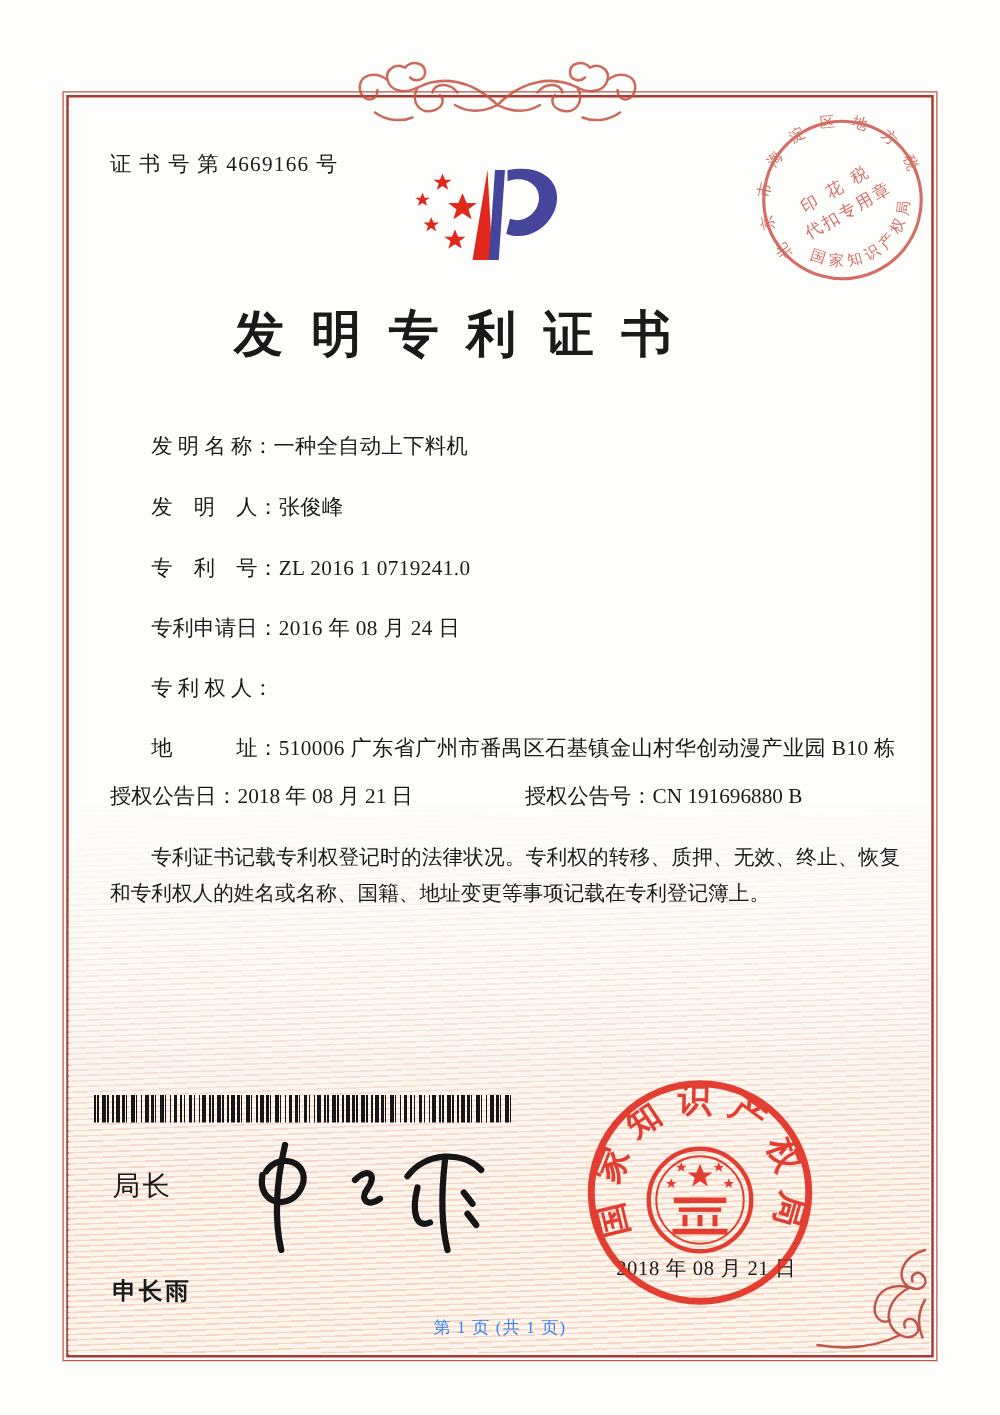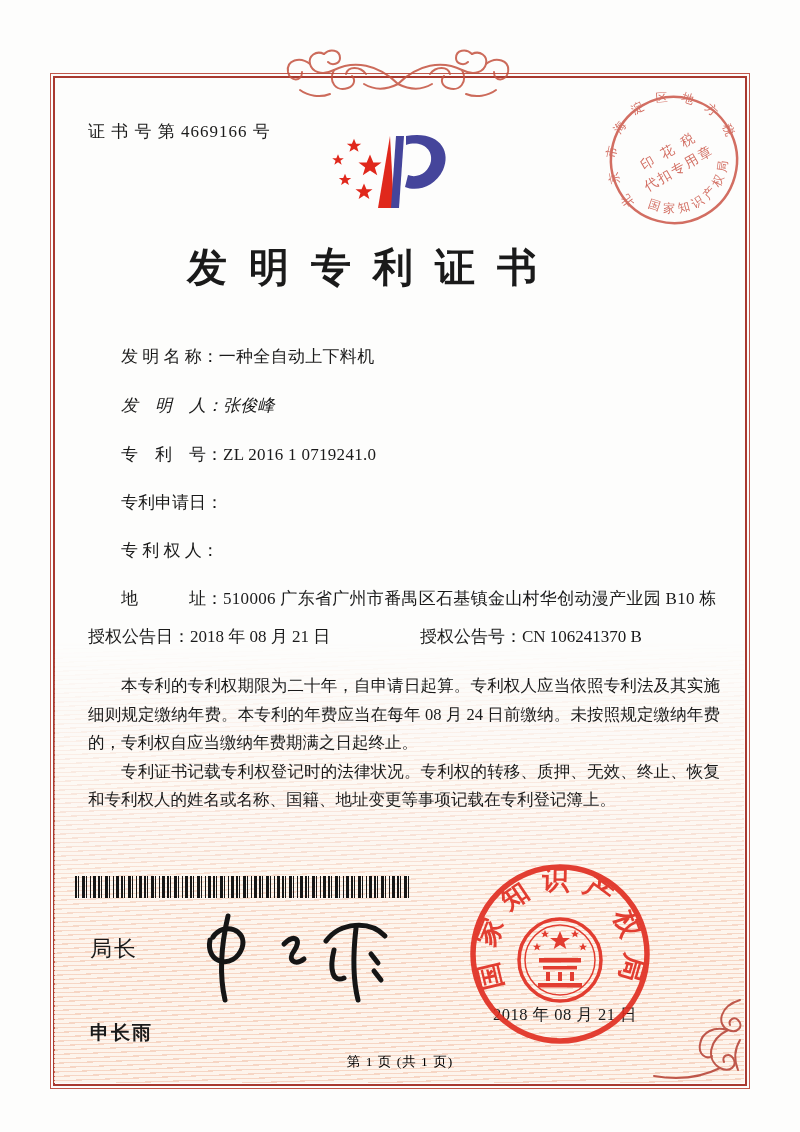--- a/index.html
+++ b/index.html
@@ -31,21 +31,21 @@
   .cert-no{position:absolute;left:88px;top:120px;font-size:17px;letter-spacing:1px;}
   .logo{position:absolute;left:328px;top:130px;}
   .title{
     position:absolute;left:0;top:240px;width:724px;text-align:center;
     font-size:40px;font-weight:600;letter-spacing:22px;text-indent:22px;
   }
   .fields{position:absolute;left:88px;top:344px;width:644px;font-size:17px;}
   .frow{position:absolute;left:0;display:flex;align-items:flex-start;line-height:26px;margin-left:33px;}
   .frow .lbl{white-space:pre;flex:0 0 auto;}
   .frow .val{max-width:500px;letter-spacing:.3px;}
-  .r0{top:0px;}.r1{top:49px;font-style:italic;}.r2{top:98px;align-items:center;}.r3{top:146px;justify-content:space-between;}.r4{top:194px;}.r5{top:242px;justify-content:space-between;}
+  .r0{top:0px;}.r1{top:49px;}.r2{top:98px;align-items:center;}.r3{top:146px;justify-content:space-between;}.r4{top:194px;}.r5{top:242px;justify-content:space-between;}
   .grant-row{position:absolute;left:0;top:280px;width:644px;line-height:26px;}
   .grant-row .pair2{position:absolute;left:332px;top:0;}
   .body-text{
     position:absolute;left:88px;top:672px;width:632px;
     font-size:16.5px;line-height:28.5px;text-align:justify;
   }
   .body-text p{margin:0;text-indent:2em;}
   
   .barcode{
     position:absolute;left:75px;top:876px;width:336px;height:22px;
@@ -64,21 +64,21 @@
   
   .seal{position:absolute;left:466px;top:860px;z-index:5;}
   .seal-date{
     position:absolute;left:470px;top:1004px;width:190px;z-index:4;
     font-size:16.5px;letter-spacing:.5px;text-align:center;
   }
   .tax-stamp{position:absolute;left:592px;top:78px;}
   
   .footer-page{
     position:absolute;left:0;top:1053px;width:800px;text-align:center;
-    font-size:13.5px;color:#000000;letter-spacing:1px;
+    font-size:13.5px;color:#3b82f6;letter-spacing:1px;
   }
   
   .dragon-ornament{position:absolute;left:270px;top:38px;}
   .corner-flourish{position:absolute;left:648px;top:996px;}
   svg{display:block;}
 </style>
 </head>
 <body>
 
 <div class="frame">
@@ -141,38 +141,38 @@
   <div class="frow r1">
     <span class="lbl">发　明　人：</span>
     <span class="val">张俊峰</span>
   </div>
   <div class="frow r2">
     <span class="lbl">专　利　号：</span>
     <span class="val">ZL 2016 1 0719241.0</span>
   </div>
   <div class="frow r3">
     <span class="lbl">专利申请日：</span>
+    <span class="val">2016 年 08 月 24 日</span>
   </div>
   <div class="frow r4">
     <span class="lbl">专 利 权 人：</span>
   </div>
   <div class="frow r5">
     <span class="lbl">地　　　址：</span>
     <span class="val">510006 广东省广州市番禺区石基镇金山村华创动漫产业园 B10 栋</span>
   </div>
   <div class="grant-row">
     <span class="lbl">授权公告日：</span><span>2018 年 08 月 21 日</span>
     <span class="pair2">
-      <span class="lbl">授权公告号：</span><span>CN 106241370 B</span>
+      <span class="lbl">授权公告号：</span><span>CN 191696880 B</span>
     </span>
   </div>
 </div>
 
 <div class="body-text">
-  <p>本专利的专利权期限为二十年，自申请日起算。专利权人应当依照专利法及其实施细则规定缴纳年费。本专利的年费应当在每年 08 月 24 日前缴纳。未按照规定缴纳年费的，专利权自应当缴纳年费期满之日起终止。</p>
   <p>专利证书记载专利权登记时的法律状况。专利权的转移、质押、无效、终止、恢复和专利权人的姓名或名称、国籍、地址变更等事项记载在专利登记簿上。</p>
 </div>
 
 <div class="barcode"></div>
 
 <div class="commissioner-title">局长</div>
 <div class="commissioner-name">申长雨</div>
 
 <svg class="signature" width="205" height="98" viewBox="0 0 205 98">
   <g stroke="#151515" stroke-width="5" fill="none" stroke-linecap="round" stroke-linejoin="round">

